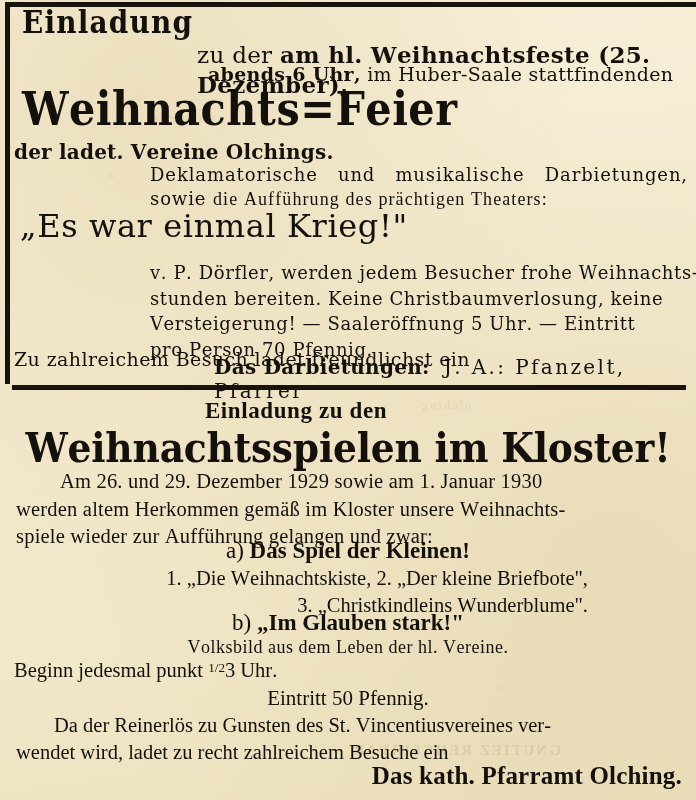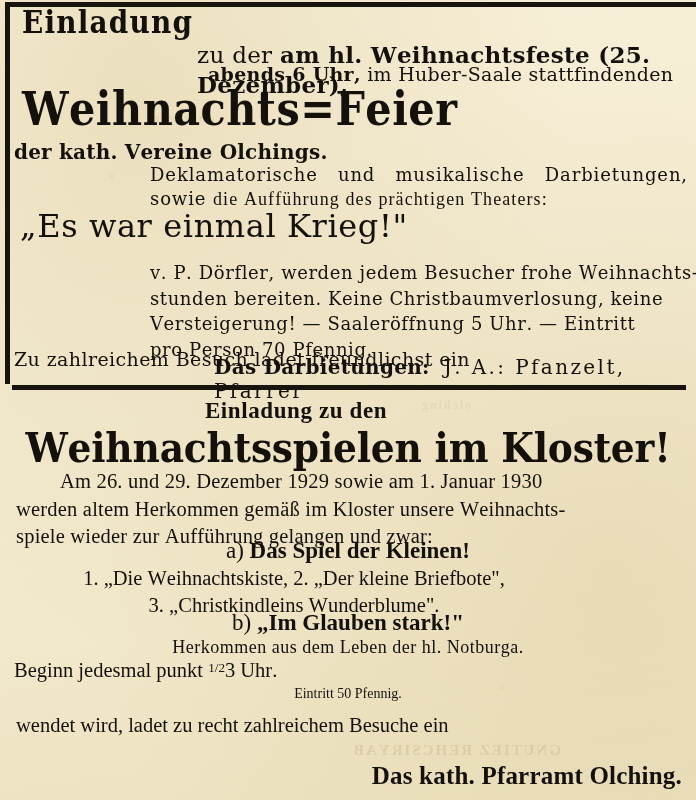--- a/index.html
+++ b/index.html
@@ -207,20 +207,21 @@
     left: 0; top: 538px; width: 696px;
     font-size: 23px;
     font-weight: 700;
   }
   #spiel-a-heading .lbl { font-weight: 400; }
 
   #spiel-a-list {
     left: 0; top: 565px; width: 588px;
     font-size: 20.5px;
     line-height: 1.3;
+    text-align: right;
   }
 
   #spiel-b-heading {
     left: 0; top: 610px; width: 696px;
     font-size: 23px;
     font-weight: 700;
   }
   #spiel-b-heading .lbl { font-weight: 400; }
 
   #spiel-b-sub {
@@ -232,21 +233,21 @@
   #zeiten-line {
     left: 14px; top: 659px;
     width: 668px;
     font-size: 20.5px;
     display: flex;
     justify-content: space-between;
   }
 
   #eintritt-line {
     left: 0; top: 686px; width: 696px;
-    font-size: 14px;
+    font-size: 21px;
   }
 
   #reinerloes-body {
     left: 16px; top: 712px;
     width: 666px;
     font-size: 20.5px;
     line-height: 1.33;
   }
   #reinerloes-body .ln { display: block; white-space: nowrap; }
   #reinerloes-body .indent { padding-left: 38px; }
@@ -284,21 +285,21 @@
   <div class="blk frak" id="intro-line-1">
     <span class="lite">zu der </span><span>am hl. Weihnachtsfeste (25. Dezember),</span>
   </div>
 
   <div class="blk frak" id="intro-line-2">
     <span>abends 6 Uhr,</span><span class="lite"> im Huber-Saale stattfindenden</span>
   </div>
 
   <div class="blk frak" id="weihnachtsfeier-heading">Weihnachts=Feier</div>
 
-  <div class="blk frak" id="vereine-line">der kath. Vereine Olchings.</div>
+  <div class="blk frak" id="vereine-line">der ladet. Vereine Olchings.</div>
 
   <div class="blk frak" id="darbietungen">
     <span>Deklamatorische und musikalische Darbietungen, sowie</span>
     <span class="l2">die Aufführung des prächtigen Theaters:</span>
   </div>
 
   <div class="blk frak" id="krieg-title">„Es war einmal Krieg!"</div>
 
   <div class="blk frak" id="doerfler-body">
     <div class="j">v. P. Dörfler, werden jedem Besucher frohe Weihnachts-</div>
@@ -333,27 +334,28 @@
   <div class="blk antiqua ctr" id="spiel-a-list">
     <div>1. „Die Weihnachtskiste, 2. „Der kleine Briefbote",</div>
     <div>3. „Christkindleins Wunderblume".</div>
   </div>
 
   <div class="blk antiqua ctr" id="spiel-b-heading">
     <span class="lbl">b)</span>
     <span>„Im Glauben stark!"</span>
   </div>
 
-  <div class="blk antiqua ctr" id="spiel-b-sub">Herkommen aus dem Leben der hl. Notburga.</div>
+  <div class="blk antiqua ctr" id="spiel-b-sub">Volksbild aus dem Leben der hl. Vereine.</div>
 
   <div class="blk antiqua" id="zeiten-line">
     <span><span>Beginn jedesmal punkt </span><sup class="frac"><span>1</span>/<span>2</span></sup><span>3 Uhr.</span></span>
   </div>
 
   <div class="blk antiqua ctr" id="eintritt-line">Eintritt 50 Pfennig.</div>
 
   <div class="blk antiqua" id="reinerloes-body">
+    <span class="ln indent">Da der Reinerlös zu Gunsten des St. Vincentiusvereines ver-</span>
     <span class="ln">wendet wird, ladet zu recht zahlreichem Besuche ein</span>
   </div>
 
   <div class="blk antiqua" id="pfarramt-line">Das kath. Pfarramt Olching.</div>
 
 </div>
 
 </body></html>

